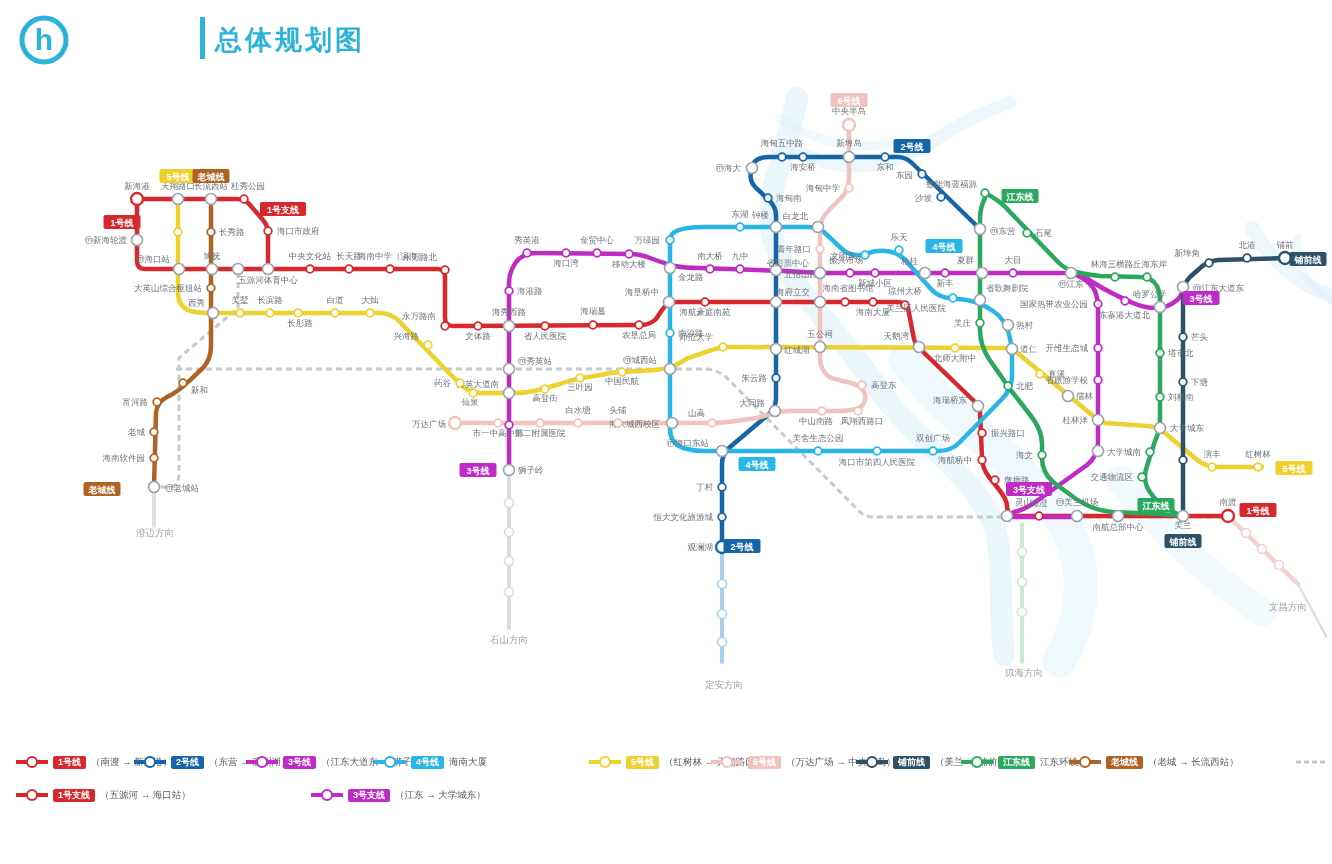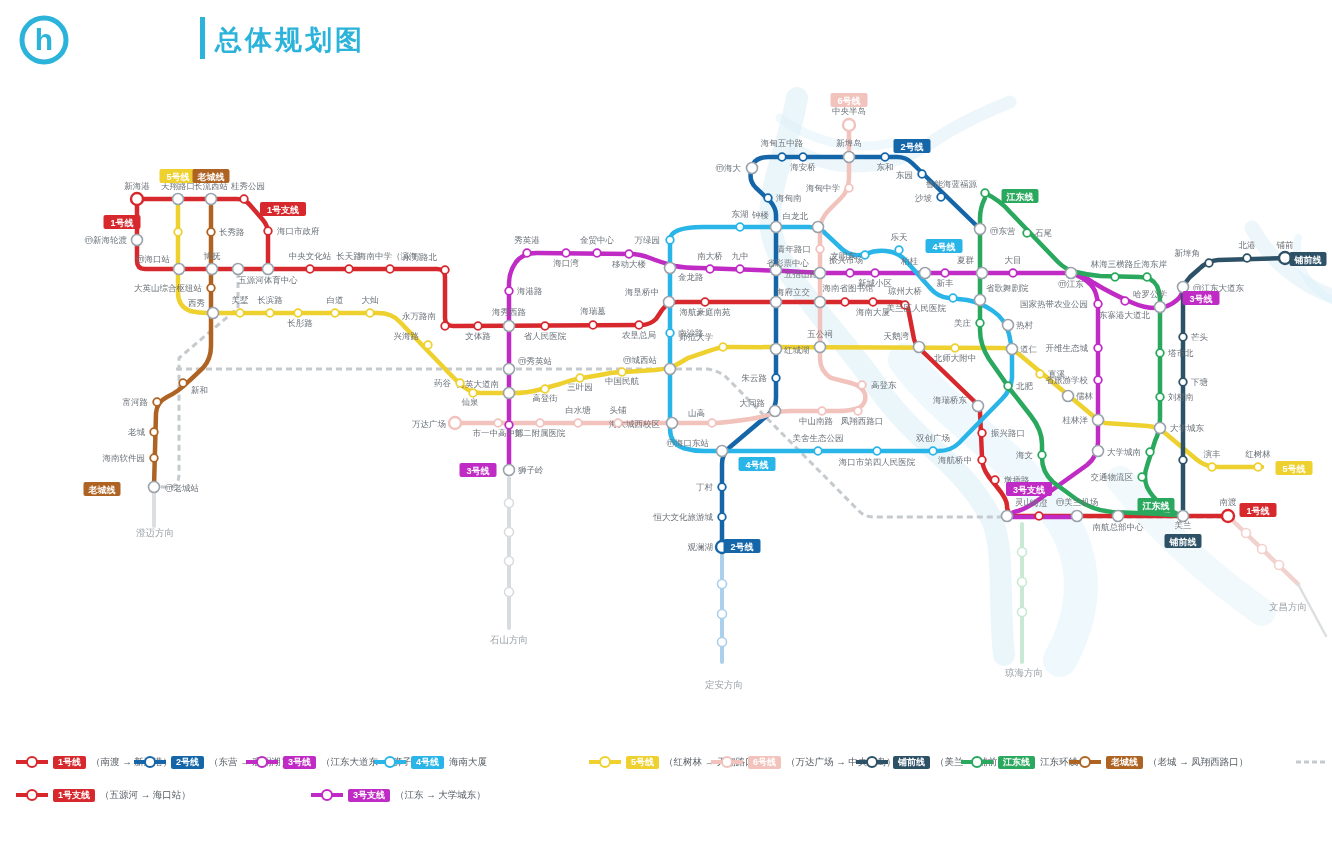--- a/index.html
+++ b/index.html
@@ -539,21 +539,21 @@
         </svg>
         <span class="leg-badge" style="background: rgb(42, 168, 94);">江东线</span>
         <span class="leg-text">江东环线</span>
       </div>
       <div class="leg-item" style="left: 1068px; top: 12px;">
         <svg width="34" height="16">
           <line x1="1" y1="8" x2="33" y2="8" stroke="#ae6323" stroke-width="4"></line>
           <circle cx="17" cy="8" r="5" fill="#fff" stroke="#ae6323" stroke-width="2"></circle>
         </svg>
         <span class="leg-badge" style="background: rgb(174, 99, 35);">老城线</span>
-        <span class="leg-text">（老城 → 凤翔西路口）</span>
+        <span class="leg-text">（老城 → 长流西站）</span>
       </div>
       <div class="leg-item" style="left: 1295px; top: 12px;">
         <svg width="34" height="16">
           <line x1="1" y1="8" x2="33" y2="8" stroke="#c5cace" stroke-width="3" stroke-dasharray="5 3"></line>
         </svg>
       </div>
       <div class="leg-item" style="left: 15px; top: 45px;">
         <svg width="34" height="16">
           <line x1="1" y1="8" x2="33" y2="8" stroke="#d7282d" stroke-width="4"></line>
           <circle cx="17" cy="8" r="5" fill="#fff" stroke="#d7282d" stroke-width="2"></circle>

